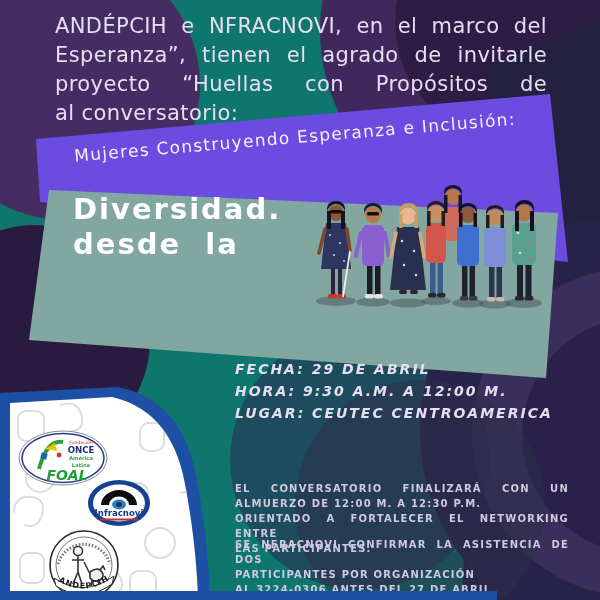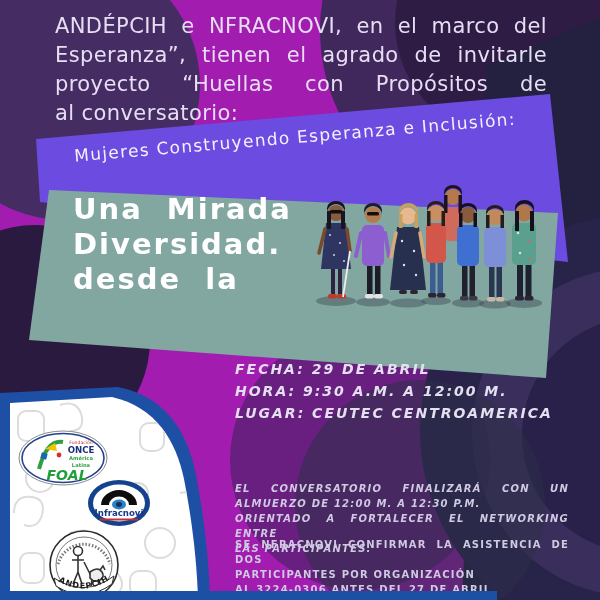--- a/index.html
+++ b/index.html
@@ -1,18 +1,18 @@
 <!DOCTYPE html>
 <html><head>
 <meta charset="utf-8">
 <style>
   html,body{margin:0;padding:0;background:#111;}
   #page{
     position:relative;width:600px;height:600px;overflow:hidden;
-    background:#a21caf;
+    background:#0f766e;
     font-family:"DejaVu Sans","Liberation Sans",sans-serif;
   }
   .abs{position:absolute;}
   .circle{position:absolute;border-radius:50%;}
   
   .c1{left:-70px;top:-50px;width:270px;height:270px;background:#452c63;}
   .c2{left:320px;top:-160px;width:380px;height:380px;background:#41285c;}
   .c2b{left:395px;top:-95px;width:235px;height:235px;background:#2e1c45;}
   .c3{left:-80px;top:225px;width:230px;height:230px;background:#2b1a40;}
   .slab{left:0;top:0;width:600px;height:600px;background:#232040;
@@ -39,21 +39,21 @@
   .teal{left:0;top:0;width:600px;height:600px;background:#82a7a1;
         clip-path:polygon(49px 190px,558px 213px,546px 378px,29px 340px);}
   .hero-title{left:73px;top:192px;color:#ffffff;font-weight:bold;
         font-size:29px;line-height:35px;letter-spacing:2px;word-spacing:12px;}
 
   
   .details{left:235px;top:358px;color:#e4dff1;font-weight:bold;
         font-size:14px;line-height:22px;letter-spacing:2px;white-space:nowrap;font-style:italic;}
   .para{width:334px;color:#cfc9e2;font-weight:bold;font-size:10px;
         line-height:15px;letter-spacing:1.2px;}
-  .p1{left:235px;top:481px;font-style:italic;}
+  .p1{left:235px;top:481px;}
   .p2{left:235px;top:537px;}
 
   
   .bluebar{left:0;top:591px;width:497px;height:9px;background:#1d4fa5;}
 
   svg text{font-family:"DejaVu Sans","Liberation Sans",sans-serif;}
 </style>
 </head>
 <body>
 
@@ -75,21 +75,20 @@
     <div class="jl">Esperanza”, tienen el agrado de invitarle</div>
     <div class="jl">proyecto “Huellas con Propósitos de</div>
     <div>al conversatorio:</div>
   </div>
 
   <div class="abs banner"></div>
   <div class="abs teal"></div>
   <div class="abs banner-title">Mujeres Construyendo Esperanza e Inclusión:</div>
 
   <div class="abs hero-title">
-    <div>Una Mirada</div>
     <div>Diversidad.</div>
     <div>desde la</div>
   </div>
 
   <svg class="abs" style="left:296px;top:163px;" width="270" height="150" viewBox="0 0 270 150">
 
     <g>
       <rect x="148" y="44" width="18" height="34" rx="5" fill="#cf6a5c"></rect>
       <circle cx="157" cy="34" r="8" fill="#b5794d"></circle>
       <path d="M148,34 a9,9 0 0 1 18,0 l0,-5 a9,7 0 0 0 -18,0 Z" fill="#1a1420"></path>

